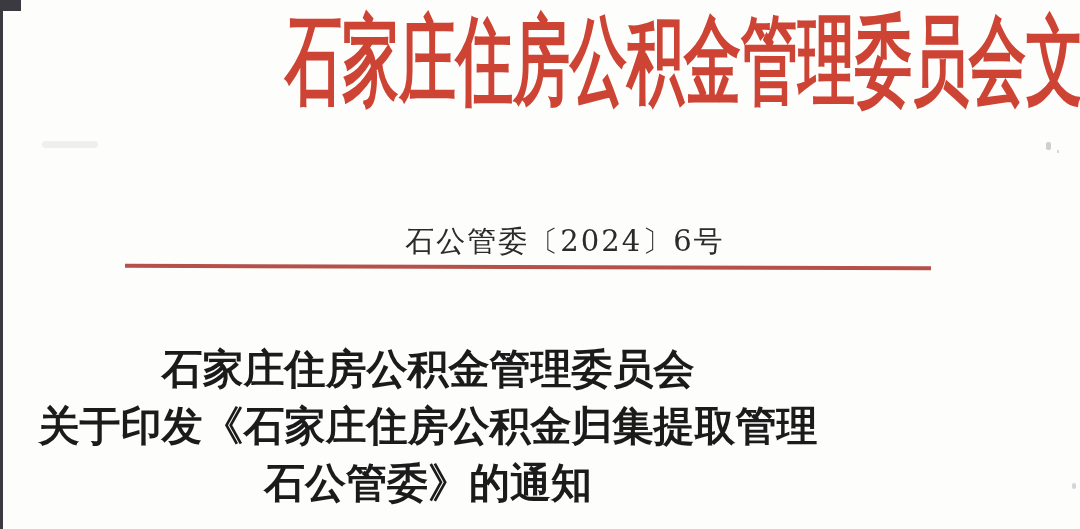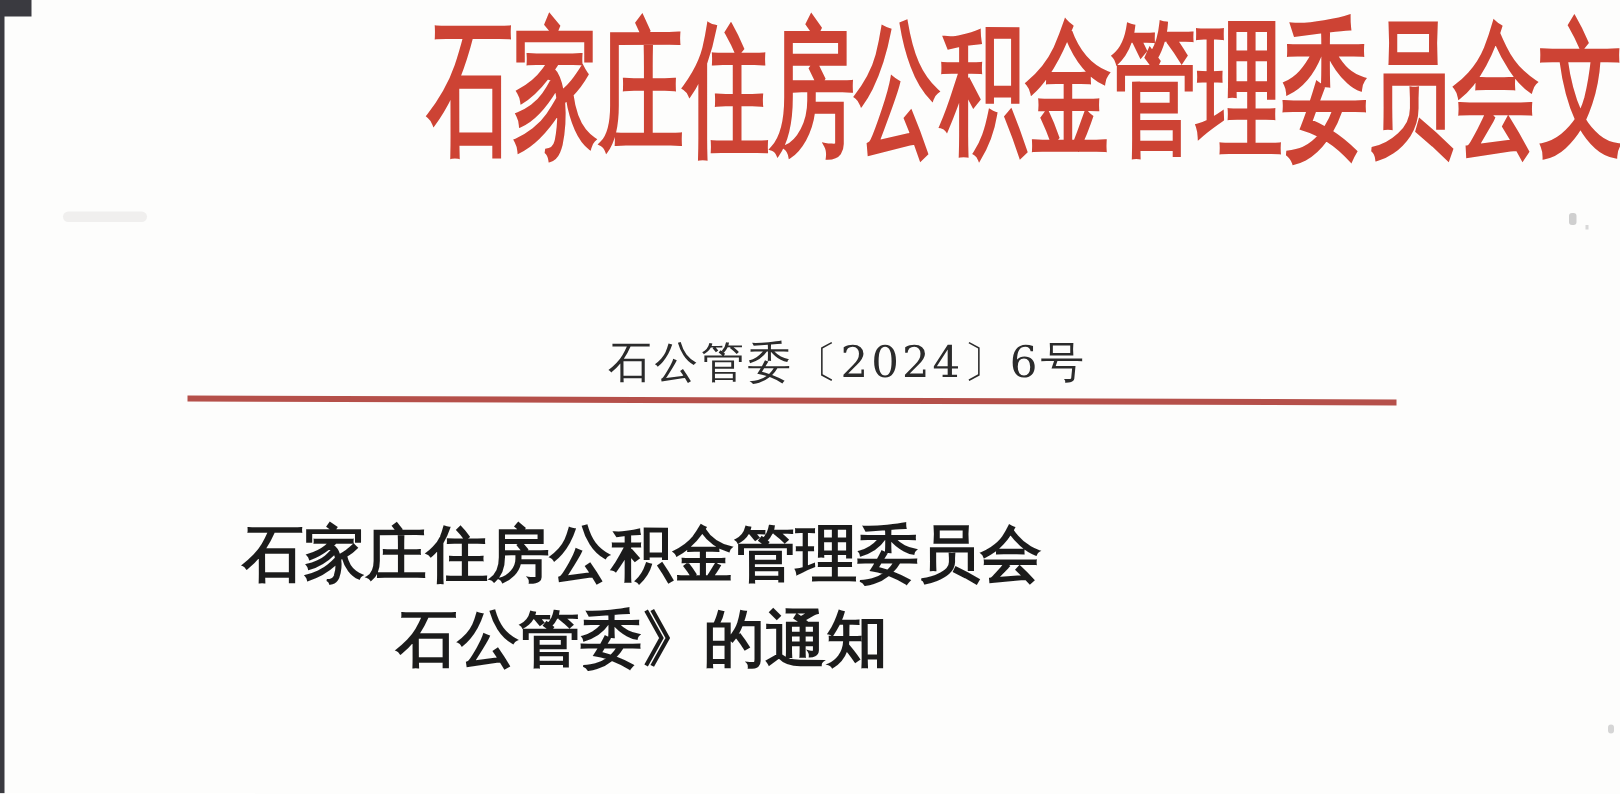--- a/index.html
+++ b/index.html
@@ -132,16 +132,17 @@
   <div class="masthead">
     <span class="stretch">石家庄住房公积金管理委员会文件</span>
   </div>
 
   <div class="doc-number">石公管委〔2024〕6号</div>
 
   <div class="red-divider"></div>
 
   <div class="notice-title">
     <div>石家庄住房公积金管理委员会</div>
+    <div>关于印发《石家庄住房公积金归集提取管理</div>
     <div>石公管委》的通知</div>
   </div>
 
 </div>
 
 </body></html>

